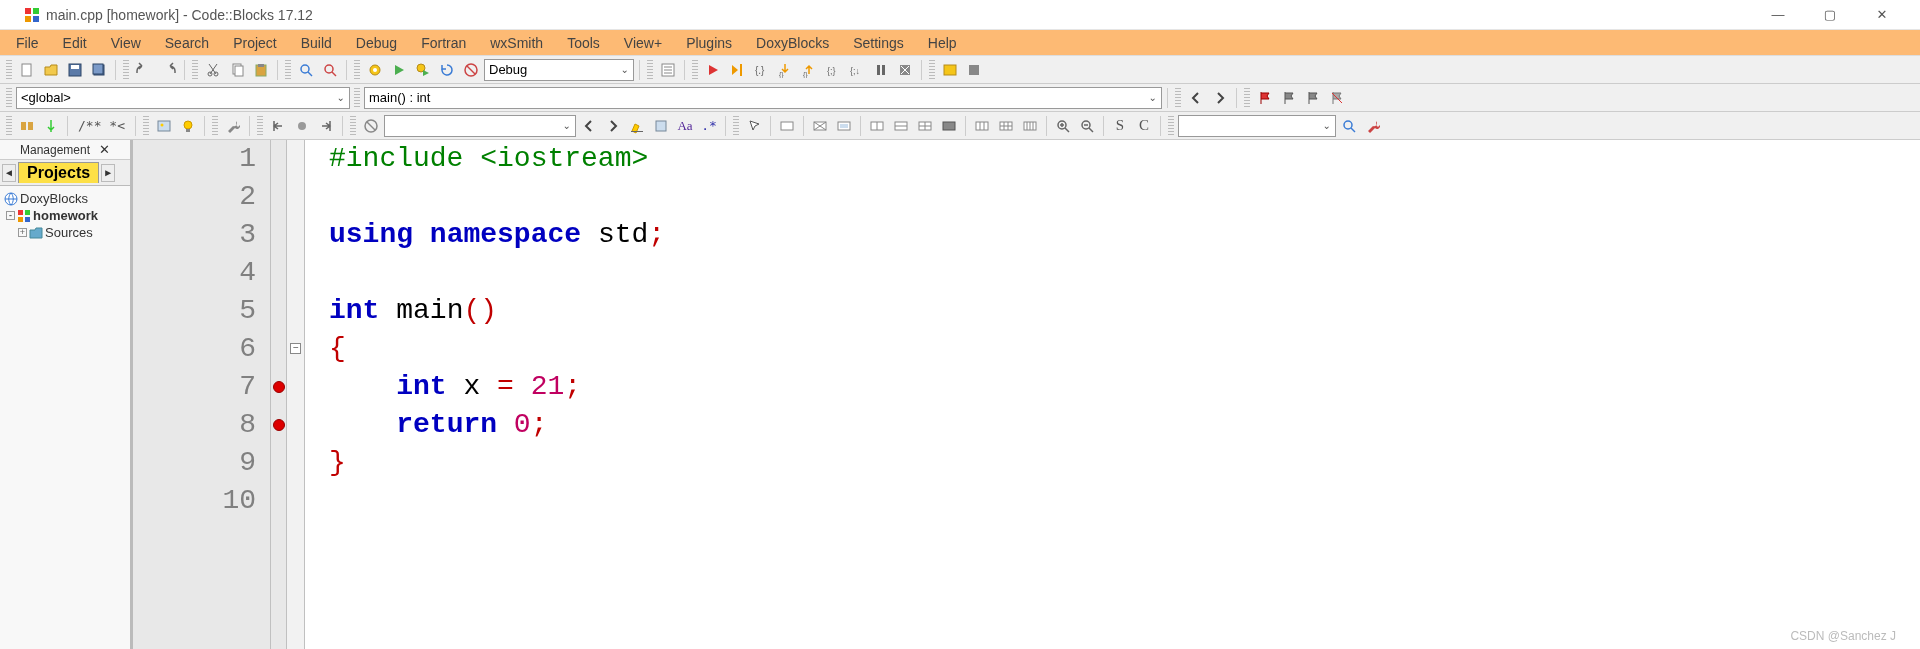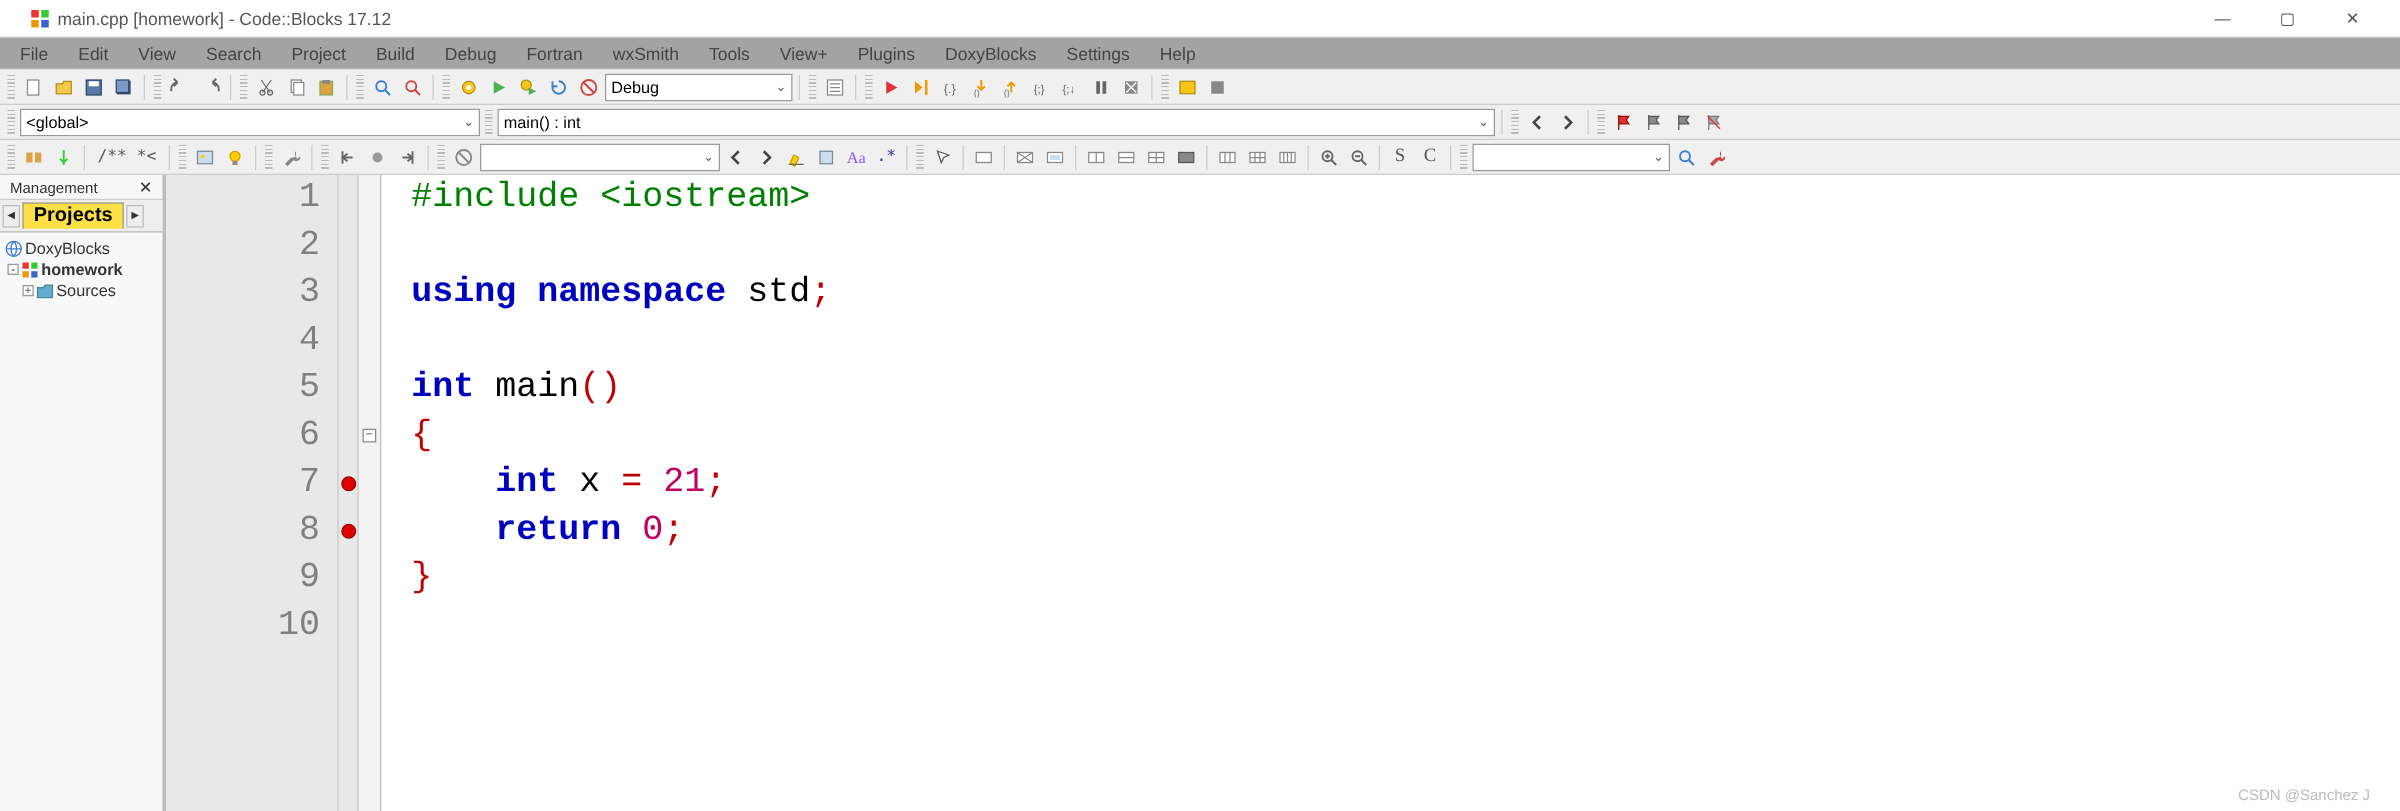--- a/index.html
+++ b/index.html
@@ -2,31 +2,31 @@
 <html><head>
 <meta charset="utf-8">
 <style>
   * { margin:0; padding:0; box-sizing:border-box; }
   html,body { width:1920px; height:649px; overflow:hidden; font-family:"Segoe UI",Tahoma,sans-serif; font-size:13px; background:#f0f0f0; color:#000; }
   .titlebar { height:30px; background:#fff; border-bottom:1px solid #e5e5e5; display:flex; align-items:center; padding:0 24px; }
   .titlebar .icon { width:16px; height:16px; margin-right:6px; display:inline-flex; align-items:center; justify-content:center; }
   .titlebar .title { color:#555; font-size:14px; }
   .winctl { margin-left:auto; display:flex; gap:24px; color:#555; }
   .winctl span { width:28px; text-align:center; cursor:pointer; font-size:13px; font-family:Arial; }
-  .menubar { height:26px; background:#a3a3a3; display:flex; align-items:center; padding:0 6px; gap:4px; border-bottom:1px solid #ddd; }
+  .menubar { height:26px; background:#fdba74; display:flex; align-items:center; padding:0 6px; gap:4px; border-bottom:1px solid #ddd; }
   .menubar .mi { padding:2px 10px; color:#444; cursor:pointer; font-size:14px; }
   .toolbar-row { height:28px; background:#f0f0f0; border-bottom:1px solid #ccc; display:flex; align-items:center; padding:0 4px; gap:2px; }
   .grab { width:6px; height:20px; margin:0 2px; background:repeating-linear-gradient(to bottom,#bbb 0 1px,transparent 1px 3px); cursor:move; }
   .tbtn { width:22px; height:22px; display:inline-flex; align-items:center; justify-content:center; border:1px solid transparent; border-radius:2px; cursor:pointer; color:#666; }
   .sep { width:1px; height:20px; background:#ccc; margin:0 3px; }
   .combo { height:22px; background:#fff; border:1px solid #999; padding:0 4px; font-size:13px; display:flex; align-items:center; justify-content:space-between; }
   .combo .arrow { color:#555; font-size:10px; margin-left:4px; }
   .workarea { display:flex; height:calc(100% - 30px - 26px - 28px - 28px - 28px); }
   .mgmt { width:132px; border-right:2px solid #bbb; background:#f8f8f8; display:flex; flex-direction:column; }
-  .mgmt-title { display:flex; align-items:center; justify-content:space-between; padding:2px 8px; font-size:12px; color:#333; border-bottom:1px solid #ccc; }
+  .mgmt-title { display:flex; align-items:center; justify-content:space-between; padding:2px 20px; font-size:12px; color:#333; border-bottom:1px solid #ccc; }
   .mgmt-close { cursor:pointer; font-family:Arial; font-size:13px; color:#333; }
   .mgmt-tabs { display:flex; align-items:center; border-bottom:1px solid #bbb; background:#eee; padding:2px; }
   .navb { width:14px; height:18px; background:#eee; border:1px solid #bbb; font-size:10px; display:flex; align-items:center; justify-content:center; color:#333; cursor:pointer; }
   .ptab { background:#fde047; border:1px solid #999; border-bottom:none; padding:1px 8px; font-weight:bold; font-size:16px; margin:0 2px; }
   .tree { padding:4px 2px; font-size:13px; color:#333; }
   .tree-row { display:flex; align-items:center; padding:1px 2px; gap:2px; cursor:pointer; white-space:nowrap; }
   .tree-row.bold { font-weight:bold; }
   .tree-indent1 { padding-left:4px; }
   .tree-indent2 { padding-left:16px; }
   .tree-ic { width:14px; height:14px; display:inline-flex; align-items:center; justify-content:center; font-size:11px; }
@@ -257,21 +257,21 @@
     </span>
   <span class="tbtn">
       <svg viewBox="0 0 16 16">
         <rect x="3" y="3" width="10" height="10" fill="#888"></rect>
       </svg>
     </span>
 </div>
 
 <div class="toolbar-row">
   <span class="grab"></span>
-  <div class="combo" style="width:368px;">
+  <div class="combo" style="width:334px;">
     <span>&lt;global&gt;</span>
       <span class="arrow">⌄</span>
   </div>
   <span class="grab"></span>
   <div class="combo" style="width:798px;">
     <span>main() : int</span>
       <span class="arrow">⌄</span>
   </div>
   <span class="sep"></span>
   <span class="grab"></span>
@@ -389,21 +389,21 @@
       <svg viewBox="0 0 16 16">
         <path d="M3 13l3-7 4 2-3 7z" fill="#fc0" stroke="#c90"></path>
         <rect x="2" y="13" width="12" height="1" fill="#666"></rect>
       </svg>
     </span>
   <span class="tbtn">
       <svg viewBox="0 0 16 16">
         <rect x="3" y="3" width="10" height="10" fill="#cde" stroke="#789"></rect>
       </svg>
     </span>
-  <span class="tbtn" style="font-family:serif;color:#8b5cf6;">Aa</span>
+  <span class="tbtn" style="font-family:serif;color:#4c1d95;">Aa</span>
   <span class="tbtn" style="font-family:monospace;color:#33a;">.*</span>
   <span class="sep"></span>
   <span class="grab"></span>
   <span class="tbtn">
       <svg viewBox="0 0 16 16">
         <path d="M4 3l3 9 2-4 4-2z" fill="#fff" stroke="#555"></path>
       </svg>
     </span>
   <span class="sep"></span>
   <span class="tbtn">

